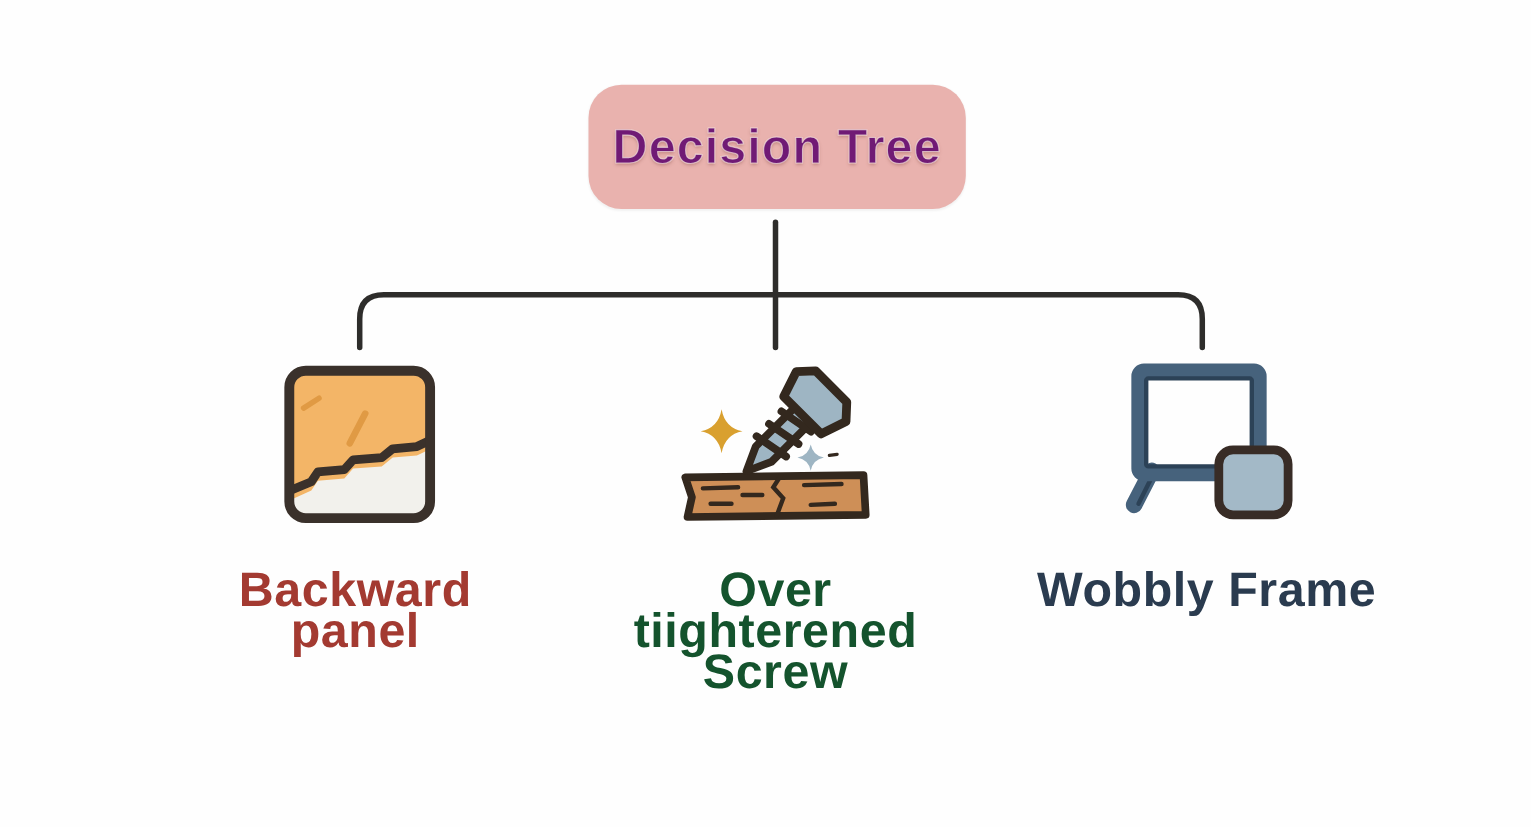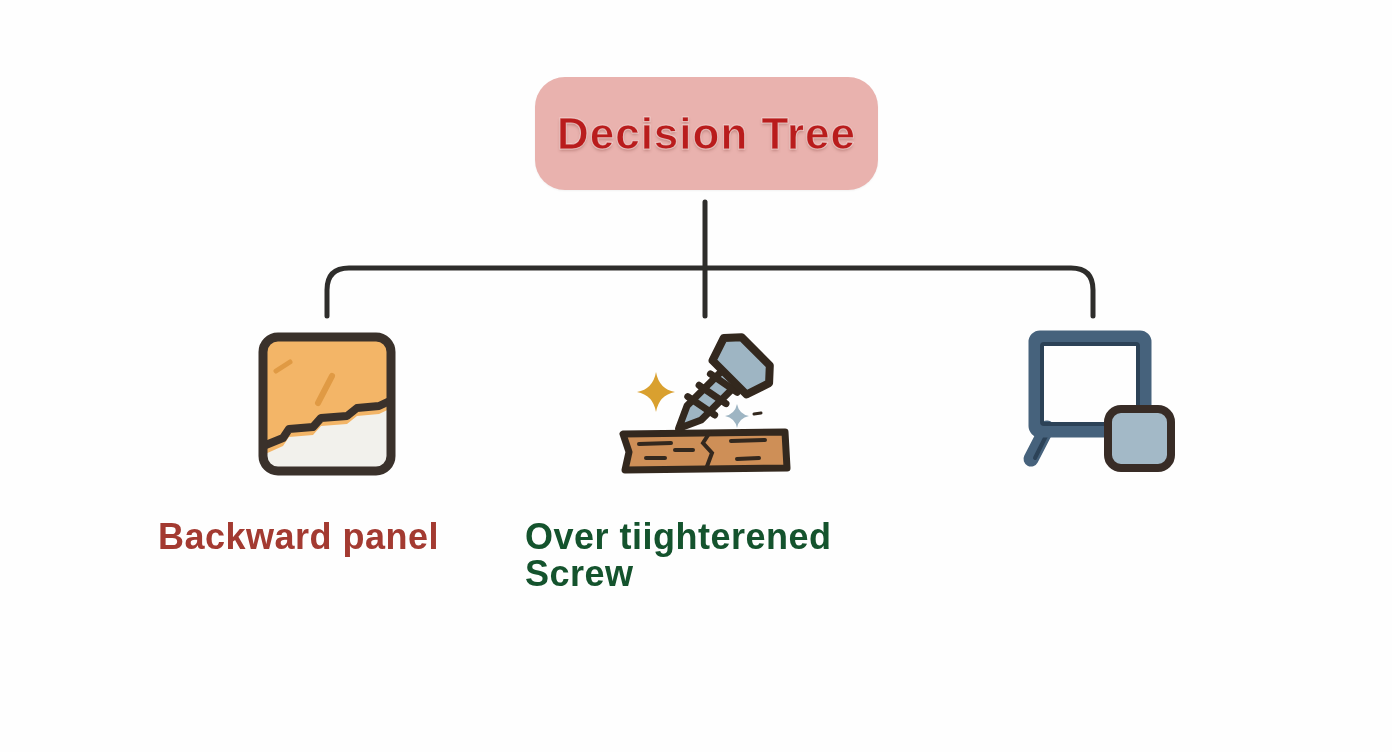--- a/index.html
+++ b/index.html
@@ -12,37 +12,37 @@
     margin:0 auto;
   }
   
   .root-node{
     position:absolute;left:535px;top:77px;width:343px;height:113px;
     border-radius:30px;
     display:flex;align-items:center;justify-content:center;
     box-shadow:0 1px 2px rgba(0,0,0,0.05);
   }
   .root-node .root-label{
-    color:#b91c1c;
+    color:#701a75;
     font-size:44px;font-weight:700;letter-spacing:1px;
     text-shadow:0 2px 3px rgba(150,90,85,0.45), 0 0 1px #f6e4e1;
     -webkit-text-stroke:1px rgba(246,228,225,0.65);
   }
   
   .connectors{position:absolute;left:0;top:0;width:1392px;height:752px;}
   
   .branch-icon{position:absolute;}
   .icon-panel{left:256px;top:330px;}
   .icon-screw{left:613px;top:314px;}
   .icon-frame{left:1018px;top:325px;}
   
   .branch-label{
     position:absolute;top:518px;
-    font-size:36px;font-weight:700;line-height:37px;
-    text-align:left;white-space:pre-line;
+    font-size:44px;font-weight:700;line-height:37px;
+    text-align:center;white-space:pre-line;
     letter-spacing:0.5px;
   }
   .label-1{left:158px;width:330px;}
   .label-2{left:525px;width:360px;}
   .label-3{left:932px;width:330px;}
 </style>
 </head>
 <body>
 
 <div id="canvas">
@@ -109,14 +109,15 @@
       <path d="M 32 103 L 17 133" stroke="#2c4257" stroke-width="4" stroke-linecap="round" fill="none"></path>
       <rect x="17" y="12" width="110" height="94" rx="5" fill="none" stroke="#46627c" stroke-width="13"></rect>
       <rect x="24" y="19" width="96" height="80" rx="2" fill="none" stroke="#2c4257" stroke-width="4"></rect>
     </g>
     <rect x="90" y="84" width="63" height="59" rx="13" fill="#a3b9c7" stroke="#382c26" stroke-width="8"></rect>
   </svg>
 
   <div class="branch-label label-1" style="color: rgb(163, 58, 49);">Backward panel</div>
   <div class="branch-label label-2" style="color: #14532d;">Over tiighterened
 Screw</div>
+  <div class="branch-label label-3" style="color: rgb(42, 59, 79);">Wobbly Frame</div>
 
 </div>
 
 </body></html>

